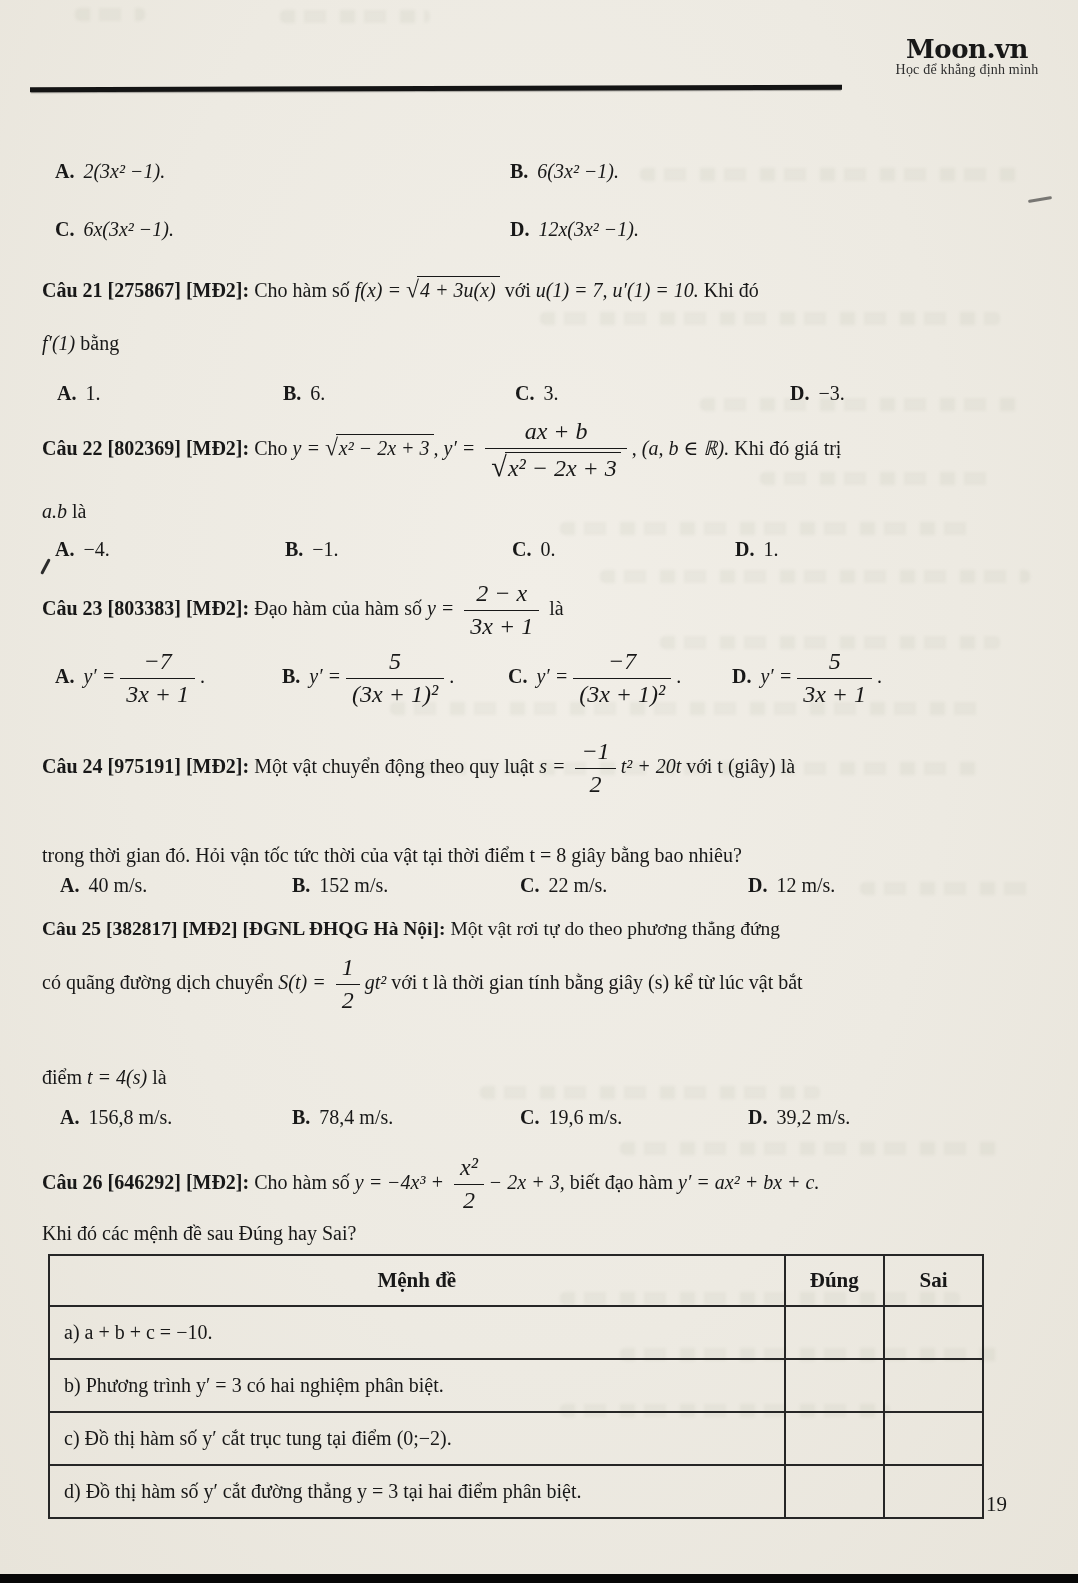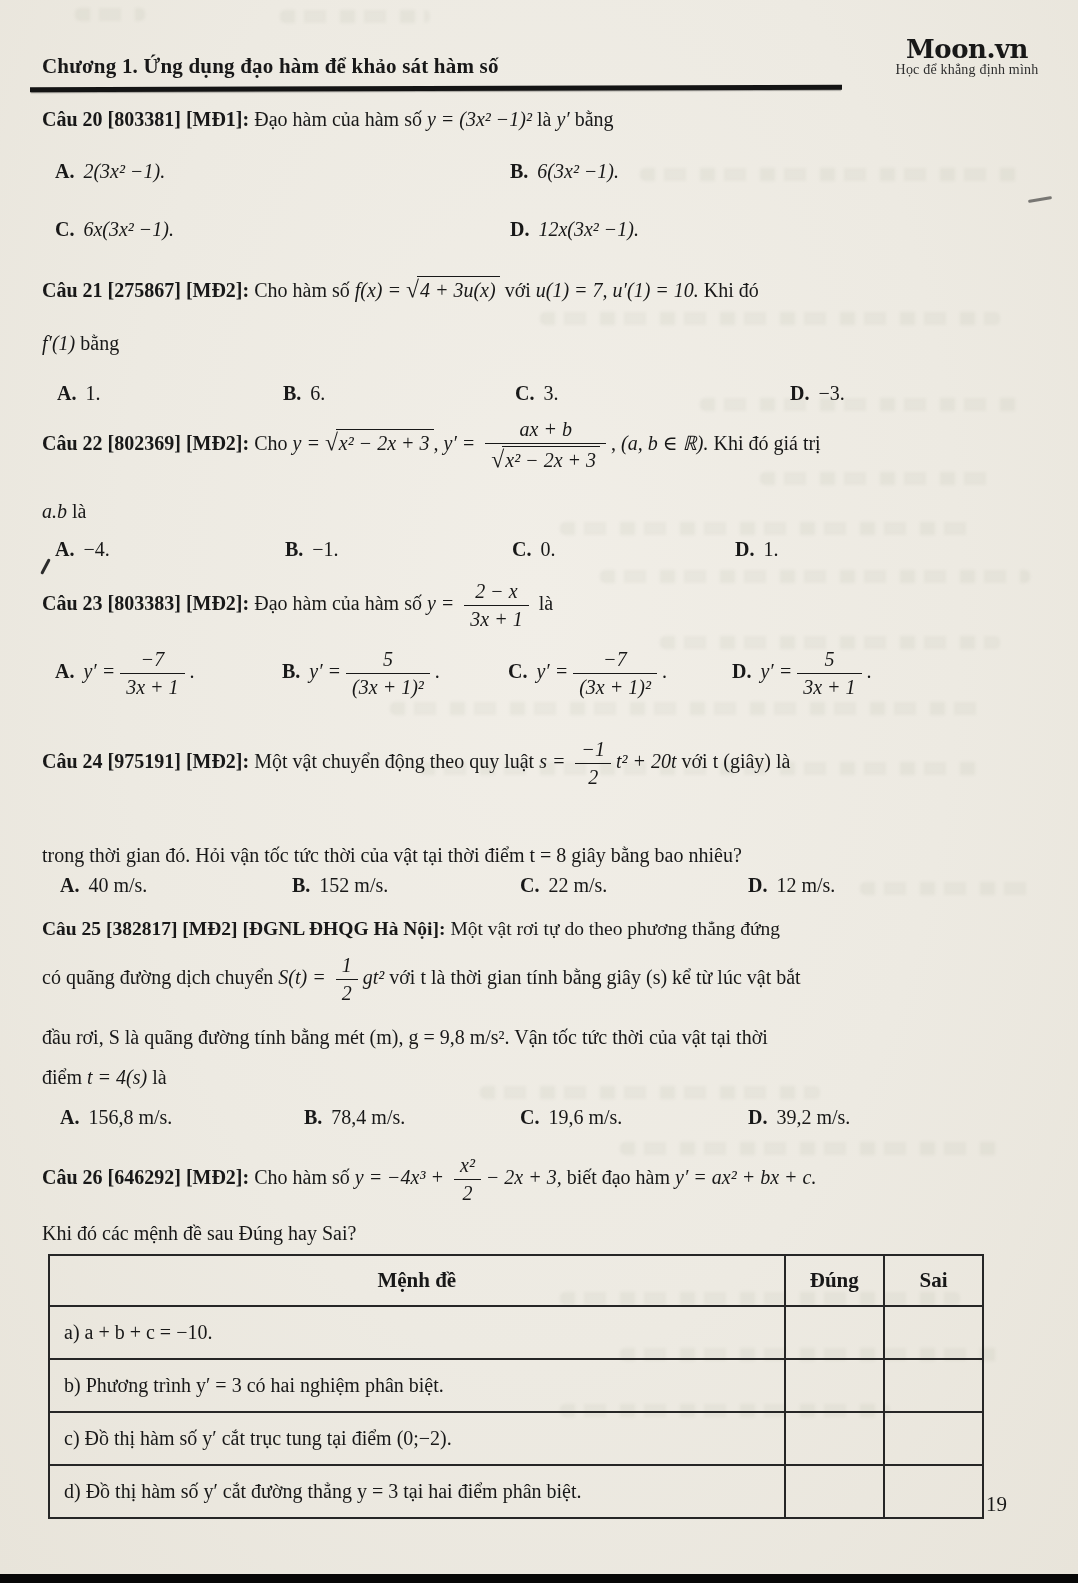--- a/index.html
+++ b/index.html
@@ -16,21 +16,21 @@
 
   
   .chapter { font-weight:bold; font-size:21px; letter-spacing:.2px; }
   .brand { font-weight:bold; font-size:26px; letter-spacing:-.5px; font-family:"DejaVu Serif","Liberation Serif",serif; }
   .tagline { font-size:14px; color:#2e2e2e; margin-top:-2px; letter-spacing:.2px; }
   .rule { position:absolute; left:30px; top:86px; width:812px; height:5px; background:#141414;
           transform:rotate(-0.18deg); box-shadow:0 2px 1px -1px rgba(20,20,20,.35); }
 
   
   .frac { display:inline-flex; flex-direction:column; vertical-align:middle; text-align:center;
-          font-style:italic; line-height:1.15; margin:0 5px; font-size:20px; }
+          font-style:italic; line-height:1.15; margin:0 5px; font-size:24px; }
   .frac .fnum { display:block; padding:0 6px 2px; border-bottom:1.7px solid #181818; }
   .frac .fden { display:block; padding:2px 6px 0; }
   .radical { white-space:nowrap; font-style:italic; }
   .rad-sign { font-style:normal; font-size:1.18em; margin-right:-2px; }
   .radicand { border-top:1.8px solid #181818; padding:2px 4px 0 3px;margin-top:47px; }
 
   .optrow { position:absolute; left:0; width:100%; height:0; }
   .opt { position:absolute; white-space:nowrap; }
   .okey { font-weight:bold; margin-right:9px; }
 
@@ -72,35 +72,26 @@
   <div class="bleed" style="left:860px;top:882px;width:180px"></div>
   <div class="bleed" style="left:480px;top:1086px;width:340px"></div>
   <div class="bleed" style="left:620px;top:1142px;width:380px"></div>
   <div class="bleed" style="left:560px;top:1292px;width:400px"></div>
   <div class="bleed" style="left:620px;top:1348px;width:380px"></div>
   <div class="bleed" style="left:560px;top:1404px;width:330px"></div>
 
   <div class="penmark" style="left:44px;top:558px;width:3px;height:17px;transform:rotate(28deg)"></div>
   <div class="penmark" style="left:1028px;top:198px;width:24px;height:3px;transform:rotate(-10deg);opacity:.6"></div>
 
-  <div class="line chapter" style="left:42px;top:52px">Chương 1. Ứng dụng đạo hàm để khảo sát hàm số</div>
   <div class="abs" style="left:892px;top:34px;width:150px;text-align:center">
     <div class="brand">Moon.vn</div>
     <div class="tagline">Học để khẳng định mình</div>
   </div>
   <div class="rule"></div>
 
-  <div class="line" style="left:42px;top:106px">
-    <span class="bold">Câu 20 [803381] [MĐ1]:</span>
-    <span>Đạo hàm của hàm số</span>
-    <span class="m">y = (3x² −1)²</span>
-    <span>là</span>
-    <span class="m">y′</span>
-    <span>bằng</span>
-  </div>
   <div class="optrow" style="top:160px">
     <span class="opt" style="left:55px">
       <span class="okey">A.</span><span class="m">2(3x² −1).</span></span>
     <span class="opt" style="left:510px">
       <span class="okey">B.</span><span class="m">6(3x² −1).</span></span>
   </div>
   <div class="optrow" style="top:218px">
     <span class="opt" style="left:55px">
       <span class="okey">C.</span><span class="m">6x(3x² −1).</span></span>
     <span class="opt" style="left:510px">
@@ -208,29 +199,28 @@
   </div>
   <div class="line" style="left:42px;top:954px">
     <span>có quãng đường dịch chuyển</span>
     <span class="m">S(t) =</span>
     <span class="frac">
         <span class="fnum">1</span>
         <span class="fden">2</span>
       </span><span class="m">gt²</span>
     <span>với t là thời gian tính bằng giây (s) kể từ lúc vật bắt</span>
   </div>
-  <div class="line" style="left:42px;top:1024px">đầu rơi, S là quãng đường tính bằng mét (m), g = 9,8 m/s². Vận tốc tức thời của vật tại thời</div>
   <div class="line" style="left:42px;top:1064px">
     <span>điểm</span>
     <span class="m">t = 4(s)</span>
     <span>là</span>
   </div>
   <div class="optrow" style="top:1106px">
     <span class="opt" style="left:60px"><span class="okey">A.</span><span>156,8 m/s.</span></span>
-    <span class="opt" style="left:304px"><span class="okey">B.</span><span>78,4 m/s.</span></span>
+    <span class="opt" style="left:292px"><span class="okey">B.</span><span>78,4 m/s.</span></span>
     <span class="opt" style="left:520px"><span class="okey">C.</span><span>19,6 m/s.</span></span>
     <span class="opt" style="left:748px"><span class="okey">D.</span><span>39,2 m/s.</span></span>
   </div>
 
   <div class="line" style="left:42px;top:1154px">
     <span class="bold">Câu 26 [646292] [MĐ2]:</span>
     <span>Cho hàm số</span>
     <span class="m">y = −4x³ +</span>
     <span class="frac">
         <span class="fnum">x²</span>

